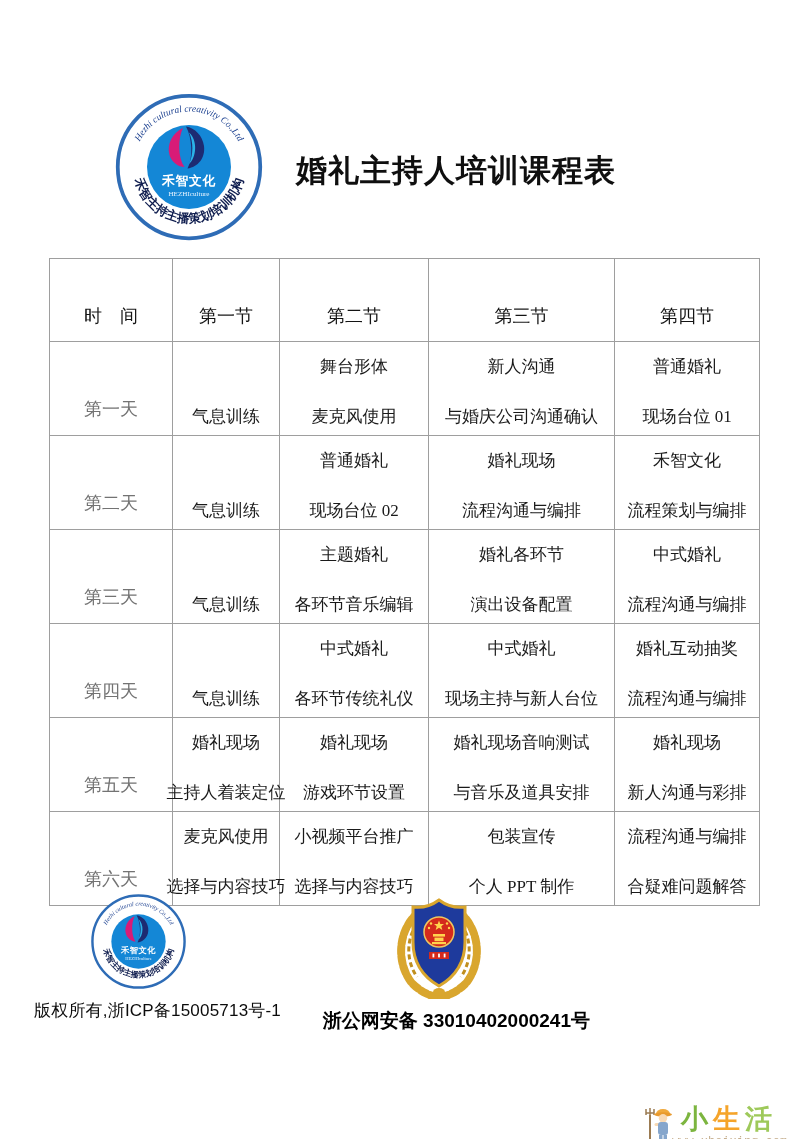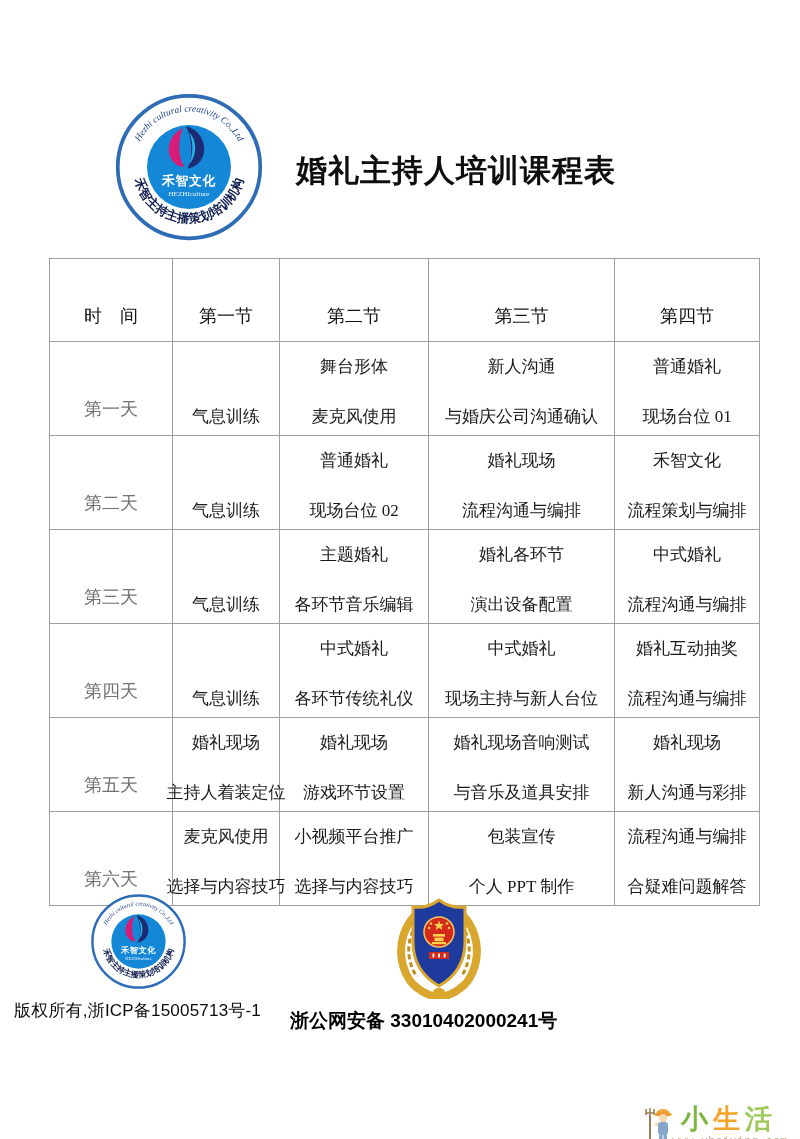--- a/index.html
+++ b/index.html
@@ -25,25 +25,25 @@
   table.course th, table.course td { border:1px solid #9e9e9e; padding:0; font-weight:normal; }
   .hd { height:82px; display:flex; align-items:flex-end; justify-content:center;
     padding-bottom:13px; box-sizing:border-box; font-size:18px; color:#141414; }
   .dy { height:85px; display:flex; align-items:center; justify-content:center;
     padding-top:40px; box-sizing:border-box; font-size:18px; color:#737373; }
   .cl { display:flex; flex-direction:column;gap:13px; }
   .l1 { height:42px; display:flex; align-items:center; justify-content:center;
     padding-top:6px; box-sizing:border-box; font-size:17px; white-space:nowrap; }
   .l2 { height:38px; display:flex; align-items:center; justify-content:center;
     font-size:17px; white-space:nowrap; }
-  .copyright { position:absolute; left:14px; top:999px; font-size:17px; color:#0b0b0b;
+  .copyright { position:absolute; left:34px; top:999px; font-size:17px; color:#0b0b0b;
     font-family:"Liberation Sans","DejaVu Sans",sans-serif; letter-spacing:0.2px; }
   .police-badge { position:absolute; left:389px; top:893px; width:100px; height:106px; }
   .police-badge svg { width:100%; height:100%; display:block; }
-  .police-text { position:absolute; left:290px; top:1008px; width:300px; text-align:left;
+  .police-text { position:absolute; left:290px; top:1008px; width:300px; text-align:right;
     font-family:"Liberation Sans","DejaVu Sans",sans-serif; font-weight:bold;
     font-size:19px; color:#000; white-space:nowrap; }
 
   .baidu { position:absolute; left:606px; top:880px; width:166px; text-align:center;
     font-family:"Liberation Sans","DejaVu Sans",sans-serif; }
   .baidu svg.vmark { width:102px; height:74px; display:block; margin:2px auto 0; }
   .baidu-cn { font-size:23px; color:#8f8f8f; letter-spacing:4px; margin-top:3px; white-space:nowrap; }
   .baidu-en { font-size:11px; color:#9c9c9c; letter-spacing:1.6px; margin-top:3px; white-space:nowrap; }
   .baidu-cert { font-size:21px; color:#121212; font-weight:bold; letter-spacing:1.5px;
     margin-top:9px; white-space:nowrap; }

